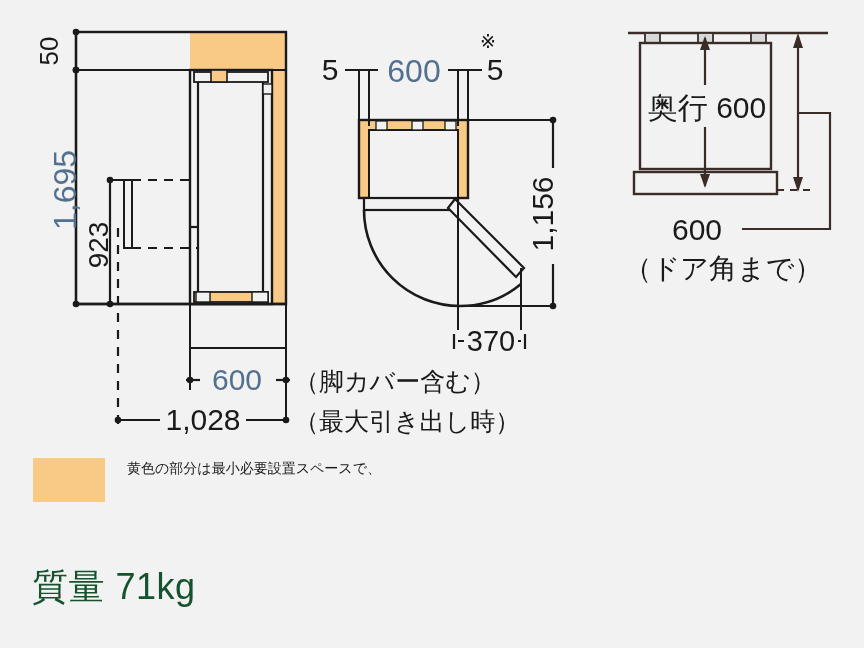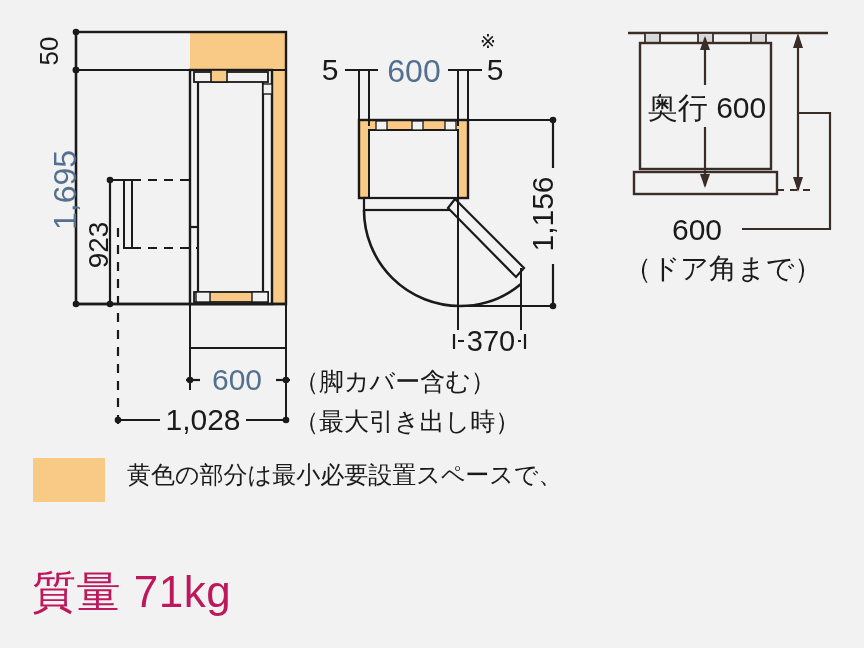--- a/index.html
+++ b/index.html
@@ -42,31 +42,31 @@
     align-items: flex-start;
   }
   .swatch {
     width: 72px;
     height: 44px;
     background: #f8ca85;
     flex: 0 0 auto;
   }
   .note-text {
     margin-left: 22px;
-    font-size: 24px;
+    font-size: 14px;
     line-height: 1.45;
     color: #1a1a1a;
     white-space: nowrap;
   }
   .weight-block {
     position: absolute;
     left: 32px;
     top: 563px;
-    font-size: 44px;
-    color: #be185d;
+    font-size: 36px;
+    color: #14532d;
     letter-spacing: 0.5px;
   }
 </style>
 </head>
 <body>
 
 <div id="stage">
 
   <svg class="drawing" viewBox="0 0 864 648">
 

